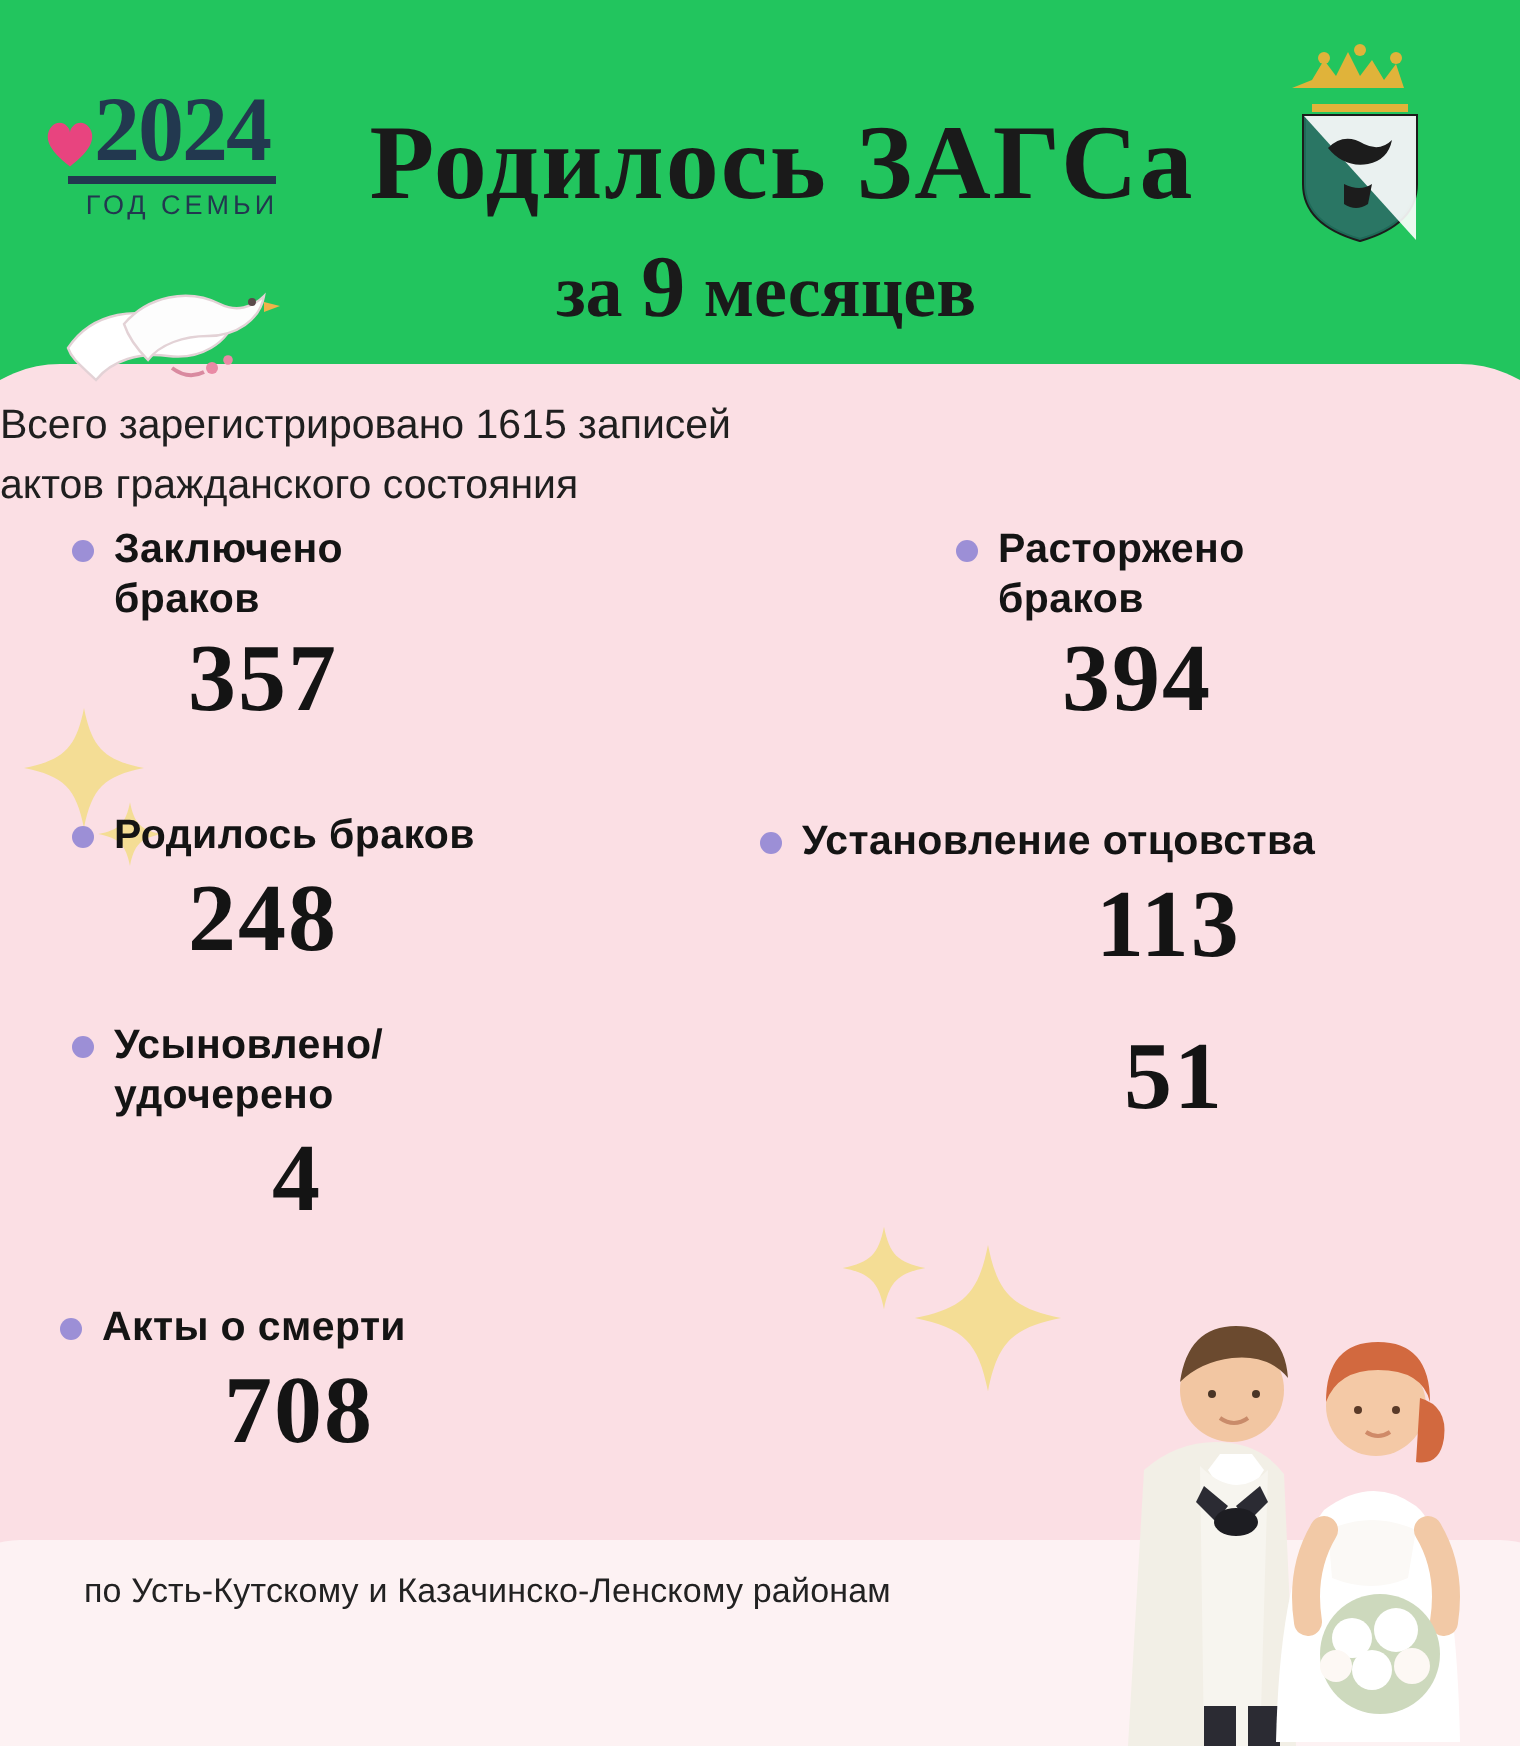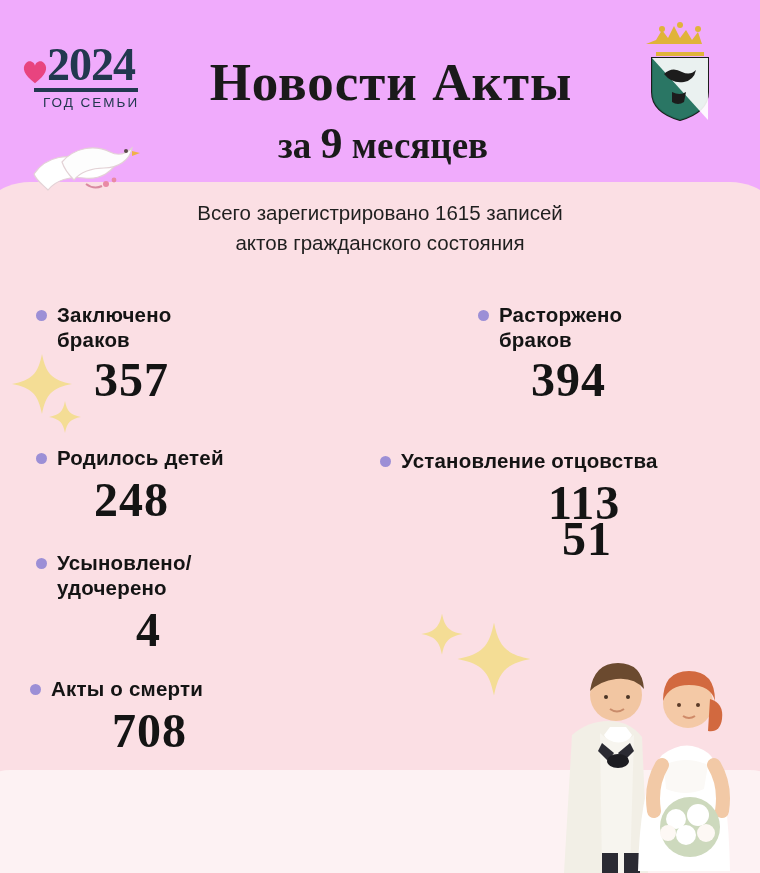--- a/index.html
+++ b/index.html
@@ -12,21 +12,21 @@
     background: #fdf1f2;
     font-family: "Liberation Sans", sans-serif;
     overflow: hidden;
     position: relative;
   }
 
   .page {
     position: relative;
     width: 760px;
     height: 873px;
-    background: #f0abfc;
+    background: #22c55e;
     overflow: hidden;
   }
 
   
   .pink-panel {
     position: absolute;
     left: -30px;
     top: 182px;
     width: 820px;
     height: 660px;
@@ -117,36 +117,34 @@
   }
   .sub-title .big-num {
     font-size: 44px;
   }
 
   .total-line {
     position: absolute;
     left: 0;
     top: 198px;
     width: 760px;
-    text-align: center;
     font-size: 20.5px;
     color: #1f1f1f;
     line-height: 30px;
     font-family: "Liberation Sans", sans-serif;
   }
 
   
   .stat {
     position: absolute;
   }
   .stat-head {
     display: flex;
     align-items: flex-start;
     gap: 10px;
-    margin-top: 40px;
   }
   .bullet {
     flex: 0 0 auto;
     width: 11px;
     height: 11px;
     border-radius: 50%;
     background: #9c8fd6;
     margin-top: 8px;
   }
   .stat-label {
@@ -171,21 +169,21 @@
   #stat-divorces       { left: 478px; top: 262px; }
   #stat-divorces .stat-value   { padding-left: 53px; margin-top: 2px; }
   #stat-births         { left: 36px;  top: 405px; }
   #stat-births .stat-value     { padding-left: 58px; margin-top: 4px; }
   #stat-paternity      { left: 380px; top: 408px; }
   #stat-paternity .stat-value  { padding-left: 168px; margin-top: 4px; }
   #stat-adoptions      { left: 36px;  top: 510px; }
   #stat-adoptions .stat-value  { padding-left: 100px; margin-top: 4px; }
   #stat-namechange     { left: 478px; top: 510px; }
   #stat-namechange .stat-value { padding-left: 84px; margin-top: 3px; }
-  #stat-deaths         { left: 30px;  top: 636px; }
+  #stat-deaths         { left: 30px;  top: 651px; }
   #stat-deaths .stat-value     { padding-left: 82px; margin-top: 4px; }
 
   .footer-note {
     position: absolute;
     left: 42px;
     top: 786px;
     font-size: 17px;
     color: #222;
     letter-spacing: 0.1px;
   }
@@ -259,21 +257,21 @@
       <rect x="14" y="30" width="48" height="4" fill="#e0b33a"></rect>
       <path d="M10 36 h56 v34 q0 20 -28 28 q-28 -8 -28 -28 z" fill="#ffffff" stroke="#1c1c1c" stroke-width="2"></path>
       <path d="M10 36 h56 v34 q0 20 -28 28 q-28 -8 -28 -28 z" fill="#1f6f5c" opacity="0.95"></path>
       <path d="M10 36 L66 98 L66 36 Z" fill="#ffffff" opacity="0.9"></path>
       <path d="M22 52 q8 -8 18 -2 q8 4 14 -2 q-2 10 -12 12 q-12 2 -20 -8 z" fill="#1c1c1c"></path>
       <path d="M30 70 q8 4 14 0 l-2 10 q-6 4 -12 0 z" fill="#1c1c1c"></path>
     </svg>
   </div>
 
   <div class="title-block">
-    <h1 class="main-title">Новости Акты</h1>
+    <h1 class="main-title">Родилось ЗАГСа</h1>
     <div class="sub-title">
       <span>за</span>
       <span class="big-num">9</span>
       <span>месяцев</span>
     </div>
   </div>
 
   <div class="total-line">
     <div>Всего зарегистрировано 1615 записей</div>
     <div>актов гражданского состояния</div>
@@ -297,21 +295,21 @@
         <span>Расторжено</span><br>
         <span>браков</span>
       </span>
     </div>
     <div class="stat-value">394</div>
   </div>
 
   <div class="stat" id="stat-births">
     <div class="stat-head">
       <span class="bullet"></span>
-      <span class="stat-label">Родилось детей</span>
+      <span class="stat-label">Родилось браков</span>
     </div>
     <div class="stat-value">248</div>
   </div>
 
   <div class="stat" id="stat-paternity">
     <div class="stat-head">
       <span class="bullet"></span>
       <span class="stat-label">Установление отцовства</span>
     </div>
     <div class="stat-value">113</div>
@@ -370,14 +368,15 @@
 
       <circle cx="148" cy="212" r="30" fill="#cdd9bd"></circle>
       <circle cx="134" cy="204" r="10" fill="#ffffff"></circle>
       <circle cx="156" cy="200" r="11" fill="#ffffff"></circle>
       <circle cx="144" cy="220" r="10" fill="#ffffff"></circle>
       <circle cx="164" cy="218" r="9" fill="#fdf8f4"></circle>
       <circle cx="126" cy="218" r="8" fill="#fdf8f4"></circle>
     </svg>
   </div>
 
+  <div class="footer-note">по Усть-Кутскому и Казачинско-Ленскому районам</div>
 
 </div>
 
 </body></html>

